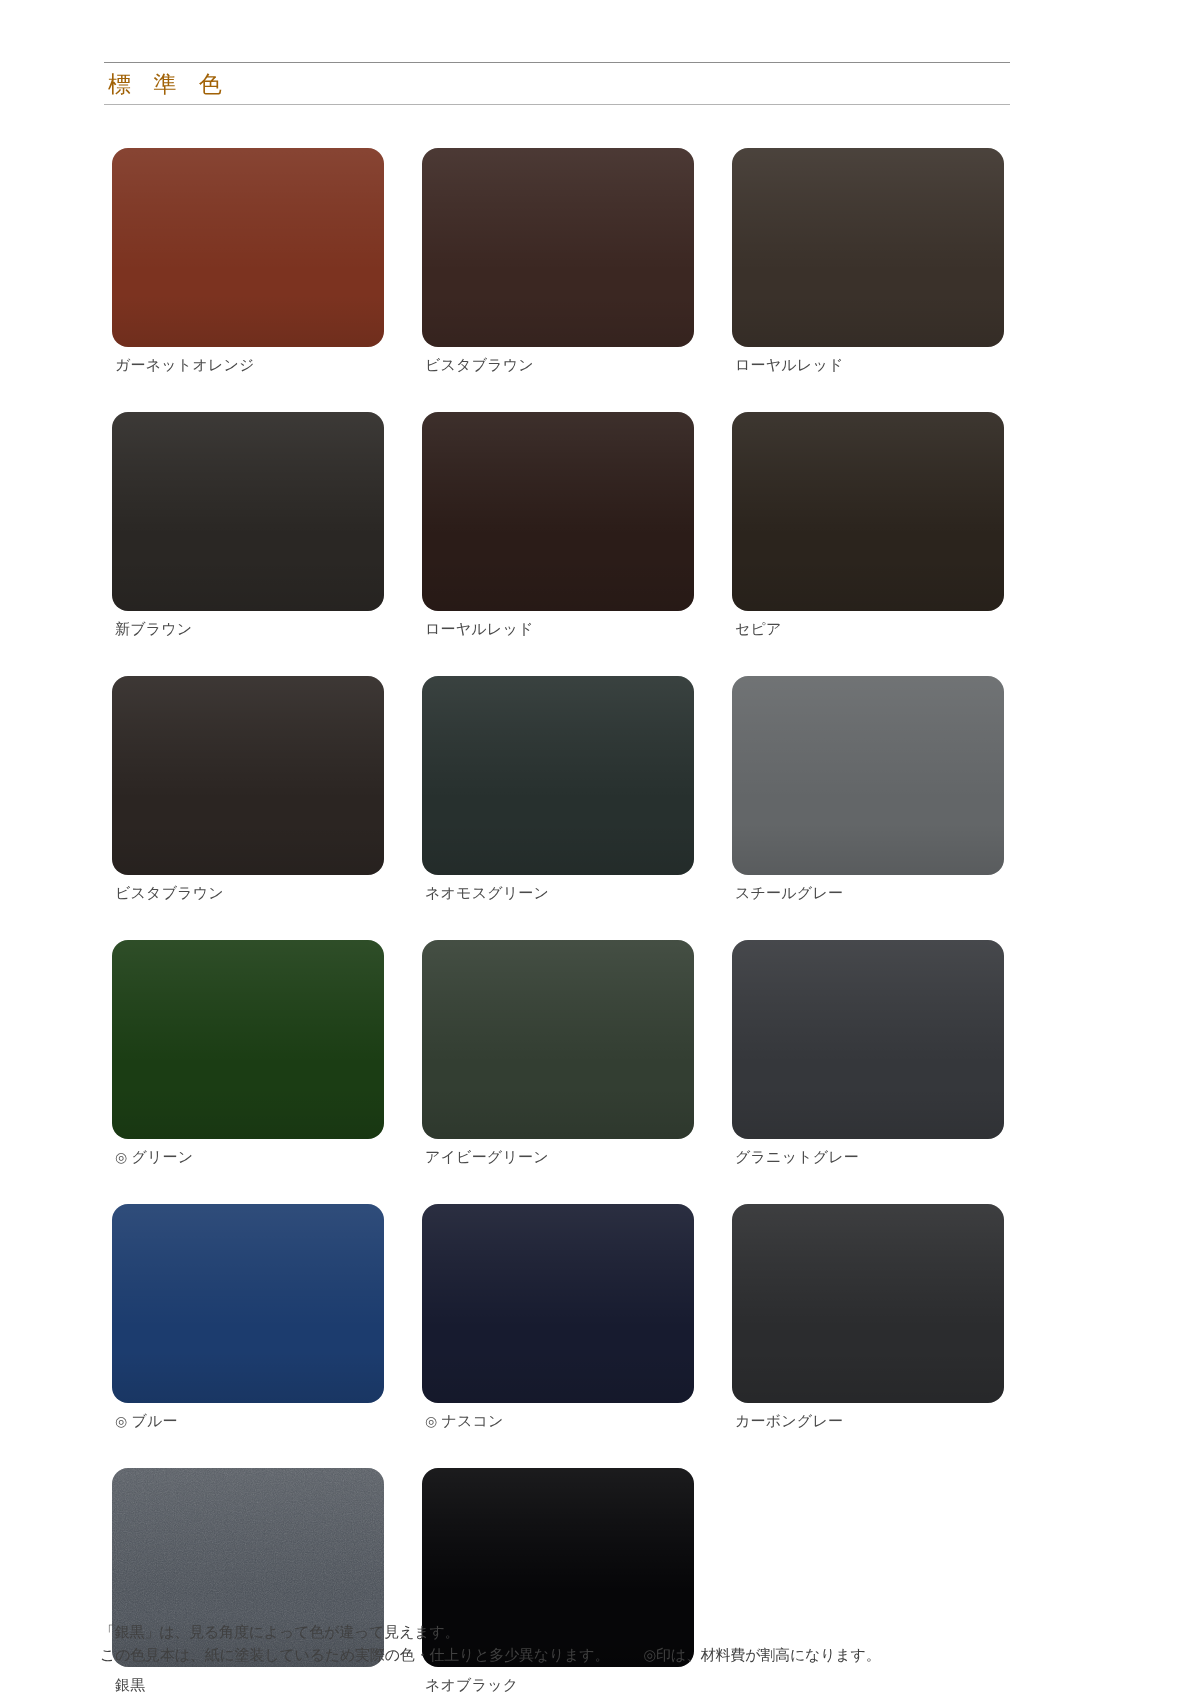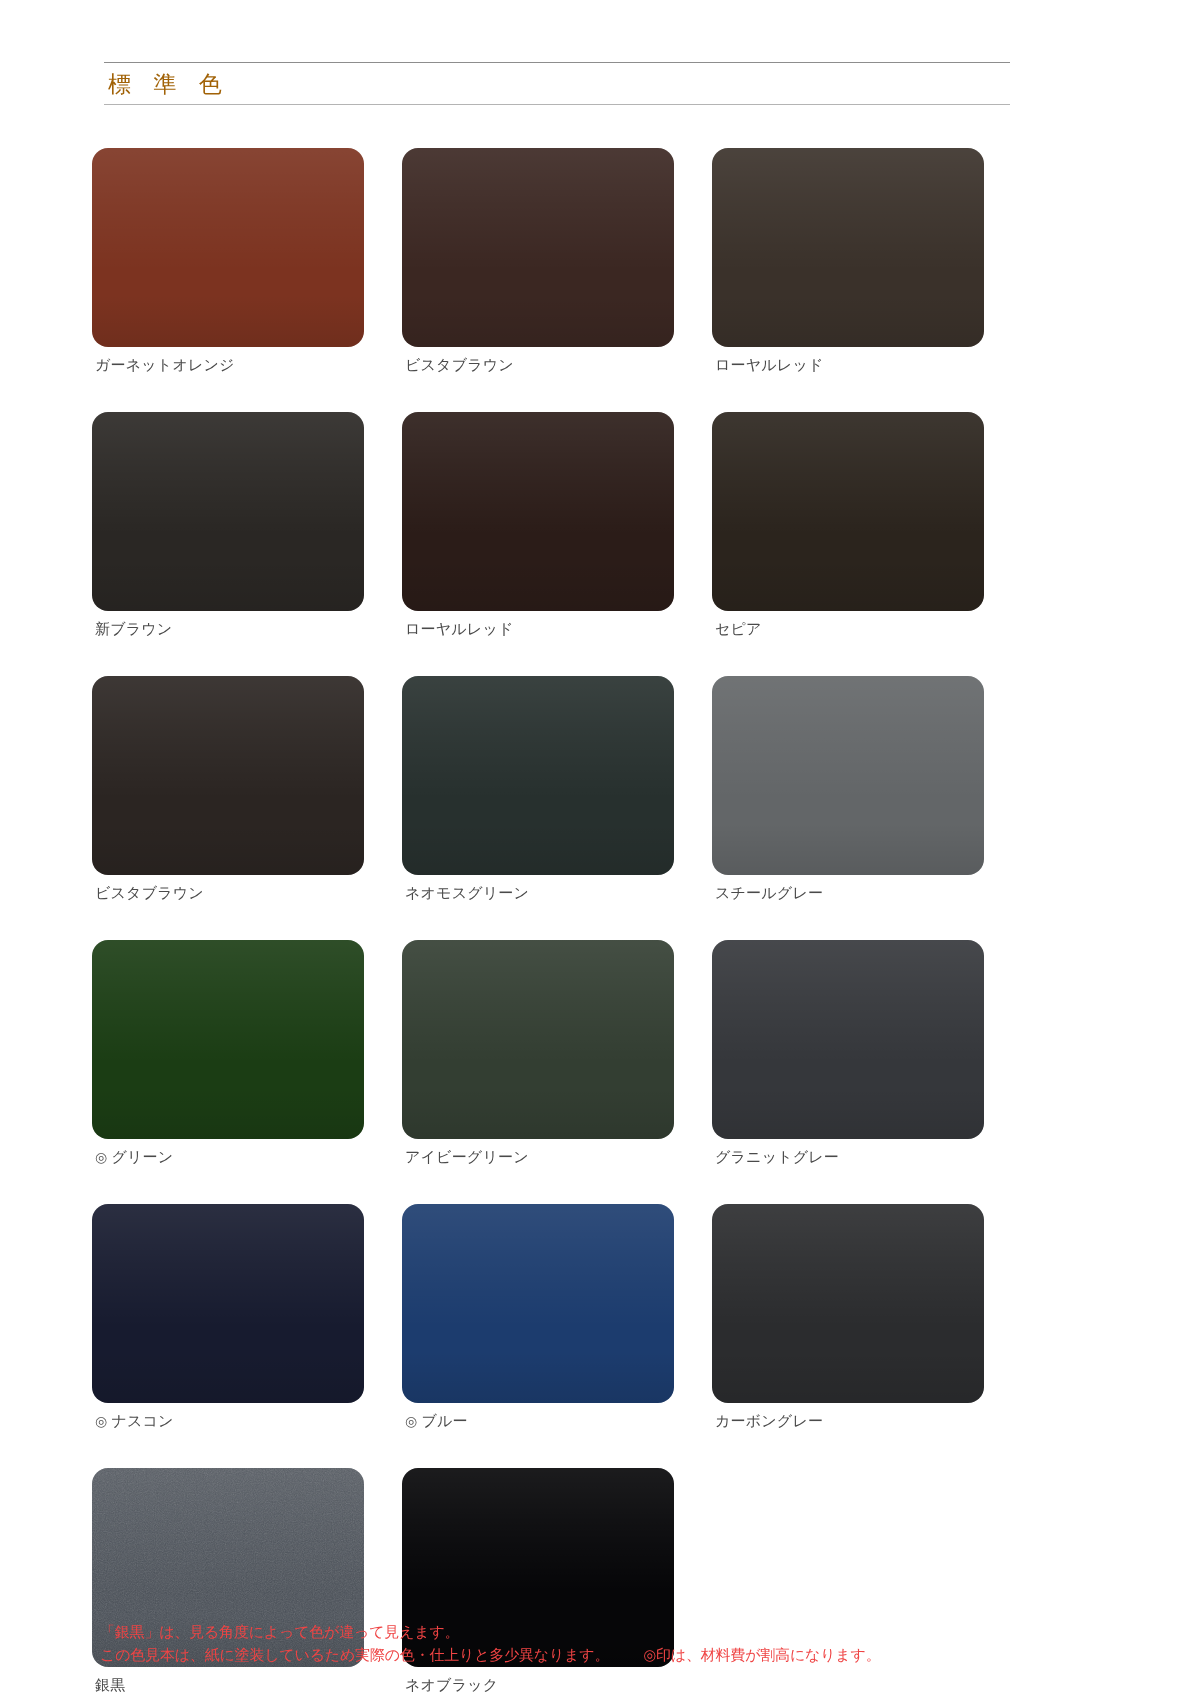--- a/index.html
+++ b/index.html
@@ -44,21 +44,21 @@
     color: #a16207;
     padding: 9px 0 7px 4px;
     font-weight: 400;
     line-height: 1.1;
     white-space: nowrap;
   }
 
   
   .grid {
     position: absolute;
-    left: 92px;
+    left: 112px;
     top: 148px;
     width: 910px;
     display: grid;
     grid-template-columns: repeat(3, 272px);
     column-gap: 47px;
     row-gap: 31px;
     gap: 38px;
   }
   .cell {
     width: 272px;
@@ -112,21 +112,21 @@
     margin-right: 4px;
   }
 
   
   .footnotes {
     position: absolute;
     left: 100px;
     top: 1620px;
     width: 1010px;
     font-size: 15px;
-    color: #ef4444;
+    color: #404040;
     line-height: 1.55;
     letter-spacing: -0.2px;
   }
   .footnotes .fn-line { white-space: nowrap; }
   .footnotes .fn-gap { display: inline-block; width: 26px; }
 </style>
 </head>
 <body>
 
 <div class="page">
@@ -216,32 +216,32 @@
         <div class="label"><span>アイビーグリーン</span></div>
       </div>
       <div class="cell">
         <div class="swatch" style="background: rgb(53, 55, 59);">
           <div class="gloss"></div>
           <div class="gloss-bottom"></div>
         </div>
         <div class="label"><span>グラニットグレー</span></div>
       </div>
       <div class="cell">
+        <div class="swatch" style="background: rgb(28, 60, 110);">
+          <div class="gloss"></div>
+          <div class="gloss-bottom"></div>
+        </div>
+        <div class="label"><span class="mark">◎</span><span>ブルー</span></div>
+      </div>
+      <div class="cell">
         <div class="swatch" style="background: rgb(23, 27, 47);">
           <div class="gloss"></div>
           <div class="gloss-bottom"></div>
         </div>
         <div class="label"><span class="mark">◎</span><span>ナスコン</span></div>
-      </div>
-      <div class="cell">
-        <div class="swatch" style="background: rgb(28, 60, 110);">
-          <div class="gloss"></div>
-          <div class="gloss-bottom"></div>
-        </div>
-        <div class="label"><span class="mark">◎</span><span>ブルー</span></div>
       </div>
       <div class="cell">
         <div class="swatch" style="background: rgb(43, 44, 46);">
           <div class="gloss"></div>
           <div class="gloss-bottom"></div>
         </div>
         <div class="label"><span>カーボングレー</span></div>
       </div>
       <div class="cell">
         <div class="swatch metallic" style="background: rgb(74, 80, 88);">

